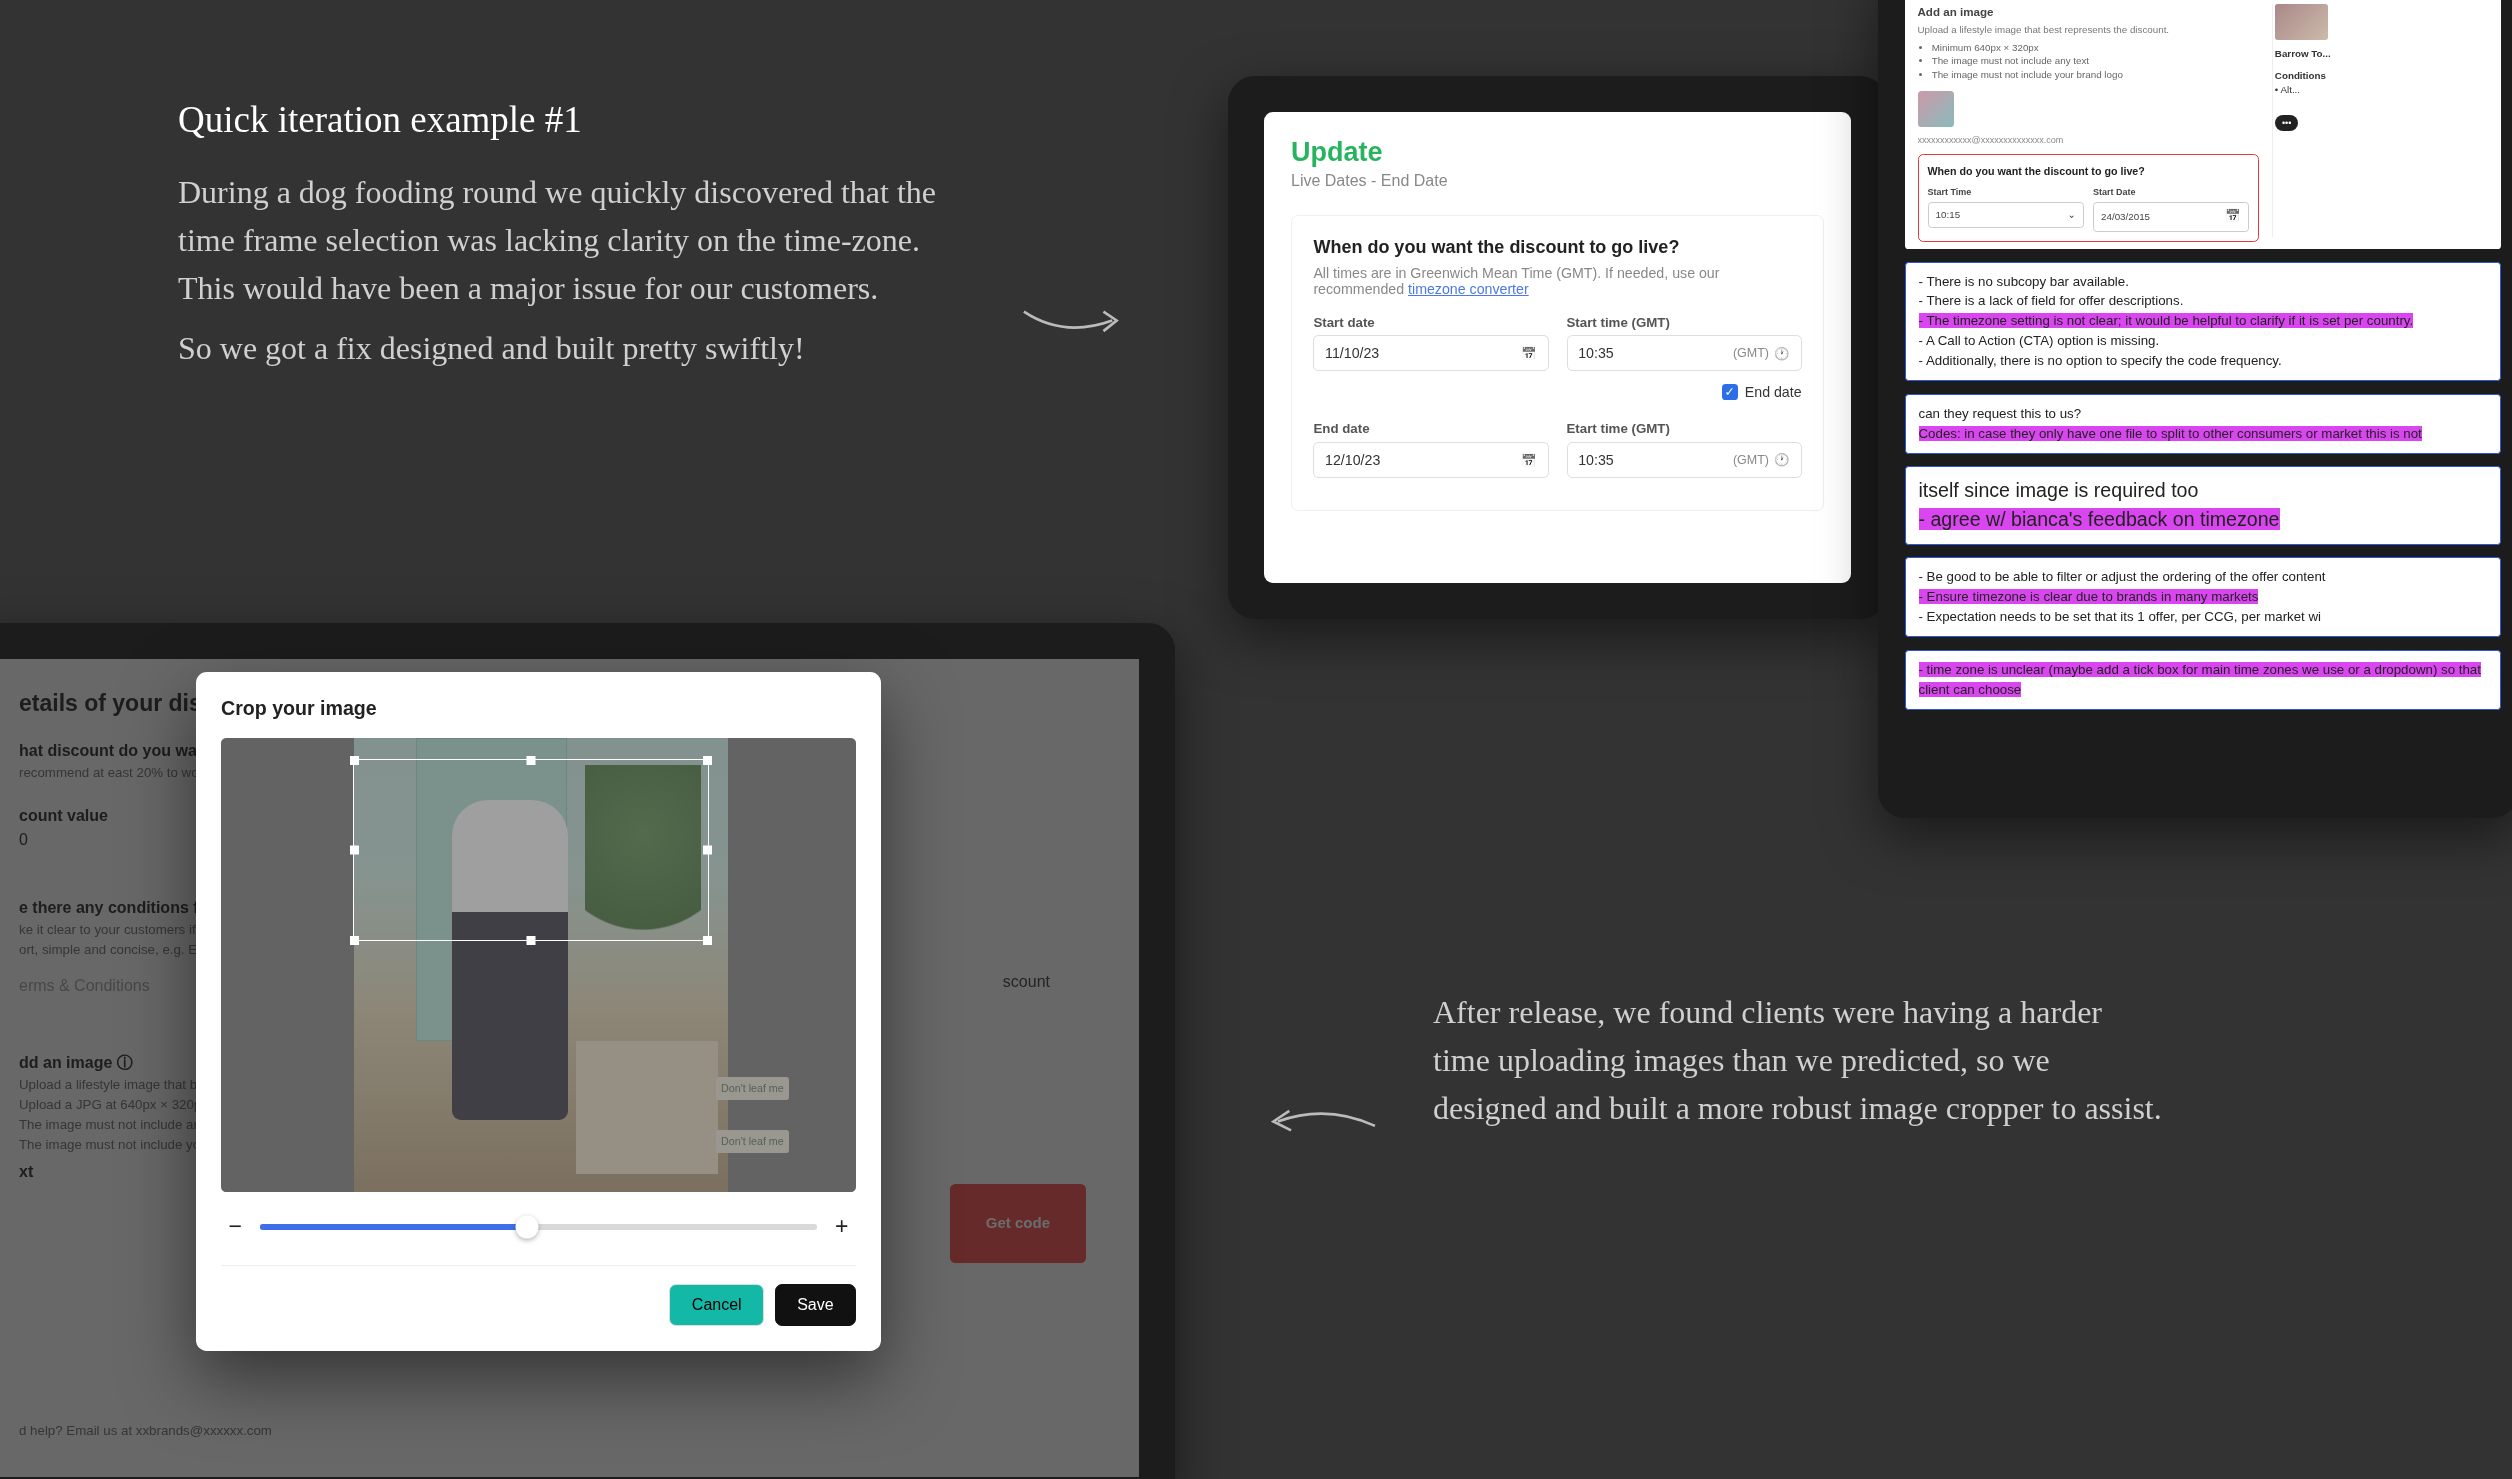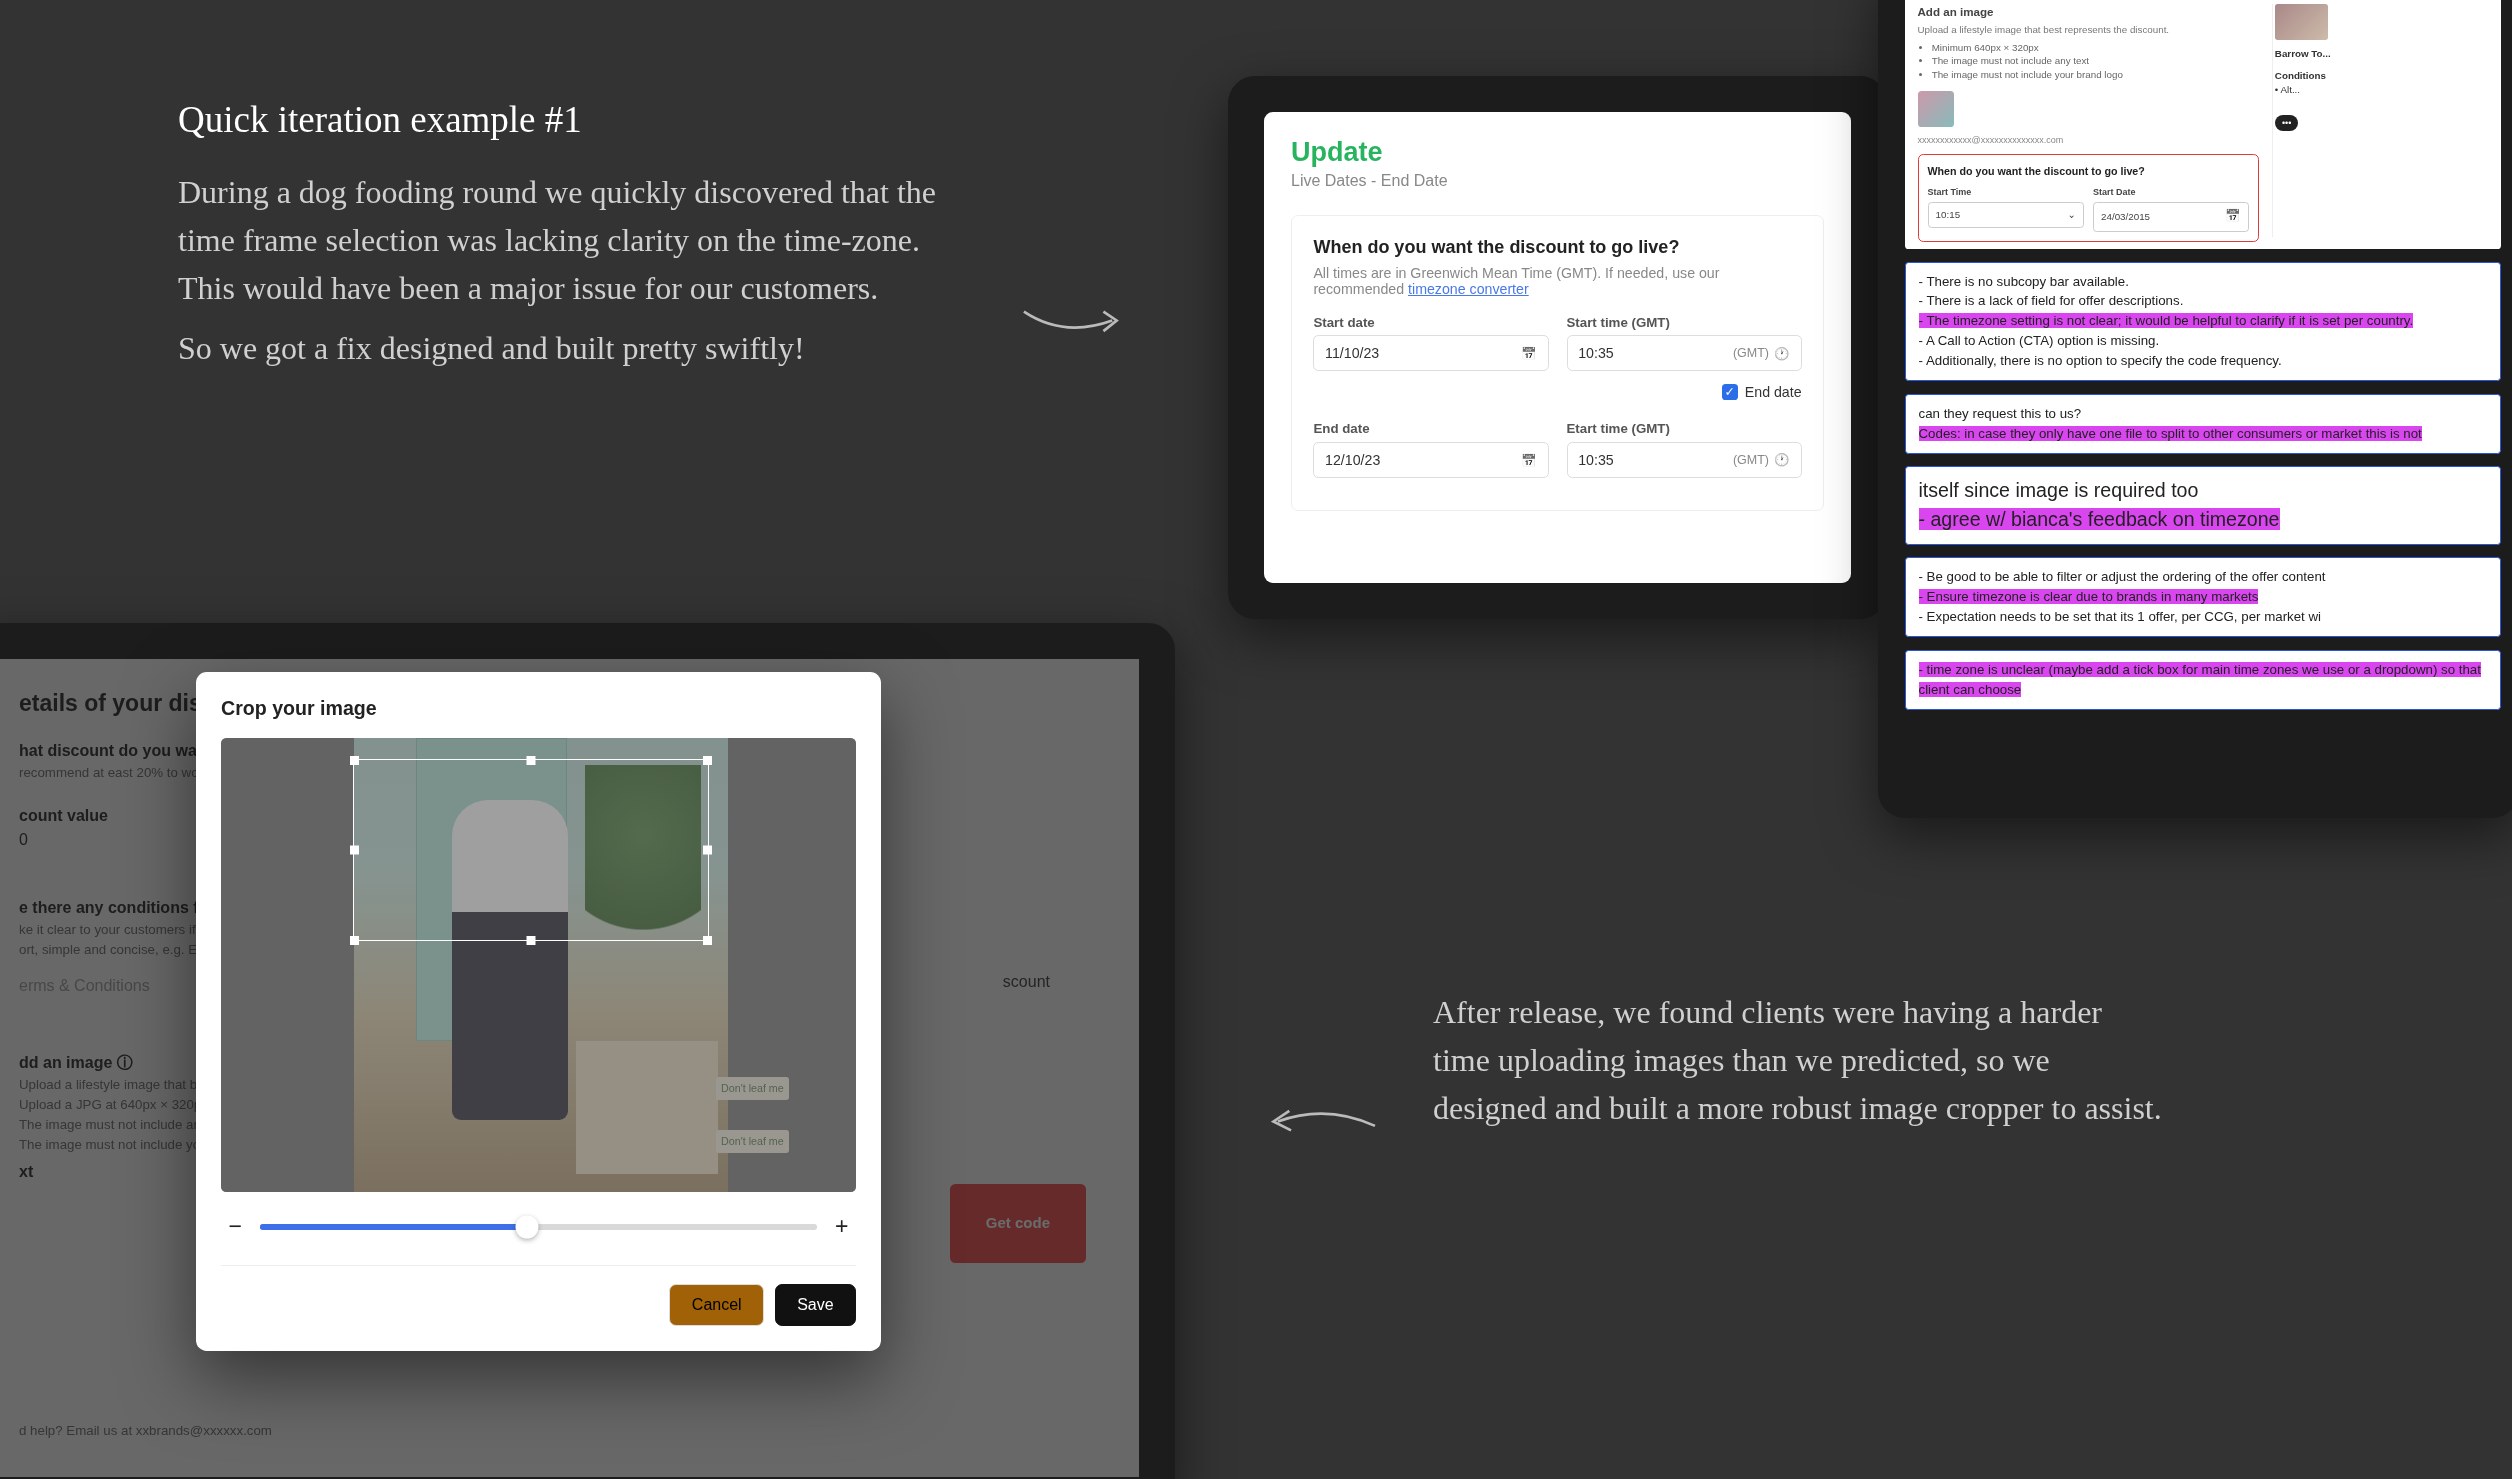--- a/index.html
+++ b/index.html
@@ -308,21 +308,21 @@
   .slider-thumb{
     position:absolute;left:48%;top:50%;transform:translate(-50%,-50%);
     width:23px;height:23px;border-radius:50%;background:#fff;
     box-shadow:0 1.8px 5.3px rgba(0,0,0,0.3);
   }
   .modal-actions{
     display:flex;justify-content:flex-end;gap:10.7px;margin-top:25px;
     padding-top:18px;border-top:0.9px solid #eee;
   }
   .btn{
-    padding:10.7px 21.4px;border-radius:7.1px;font-size:16px;cursor:pointer;border:0.9px solid #ddd;background:#a16207;
+    padding:10.7px 21.4px;border-radius:7.1px;font-size:16px;cursor:pointer;border:0.9px solid #ddd;background:#14b8a6;
   }
   .btn.primary{background:#111;color:#fff;border-color:#111;}
 
   .cal-icon::before{content:"📅";font-size:12.5px;filter:grayscale(1);}
   .clock-icon::before{content:"🕐";font-size:12.5px;filter:grayscale(1);}
 </style>
 </head>
 <body>
 
 <div class="annotation-block-1 handwritten">

